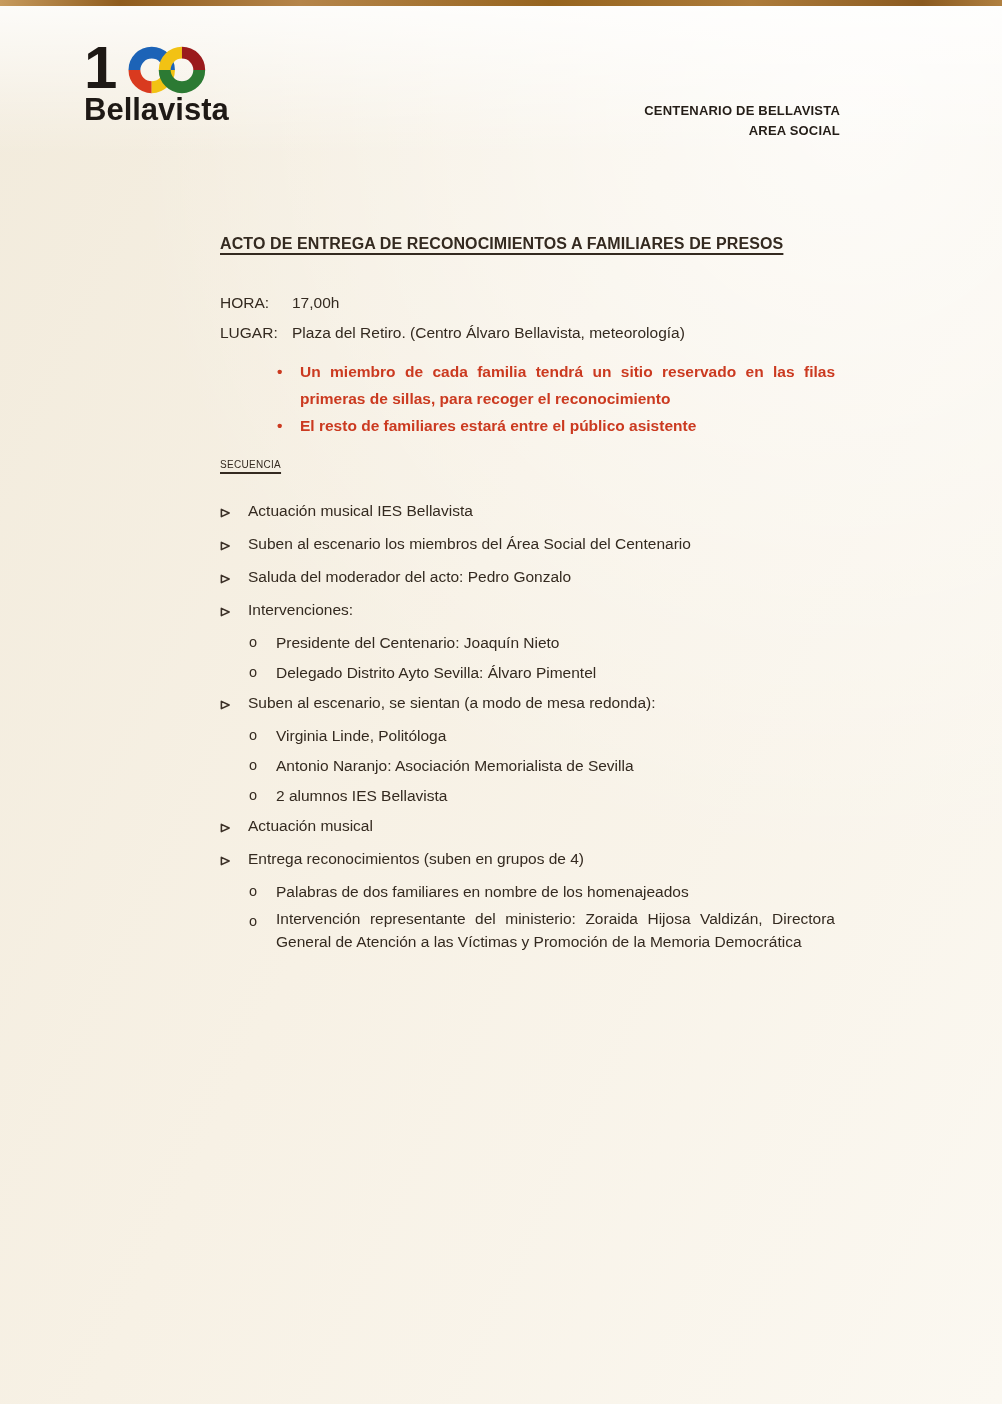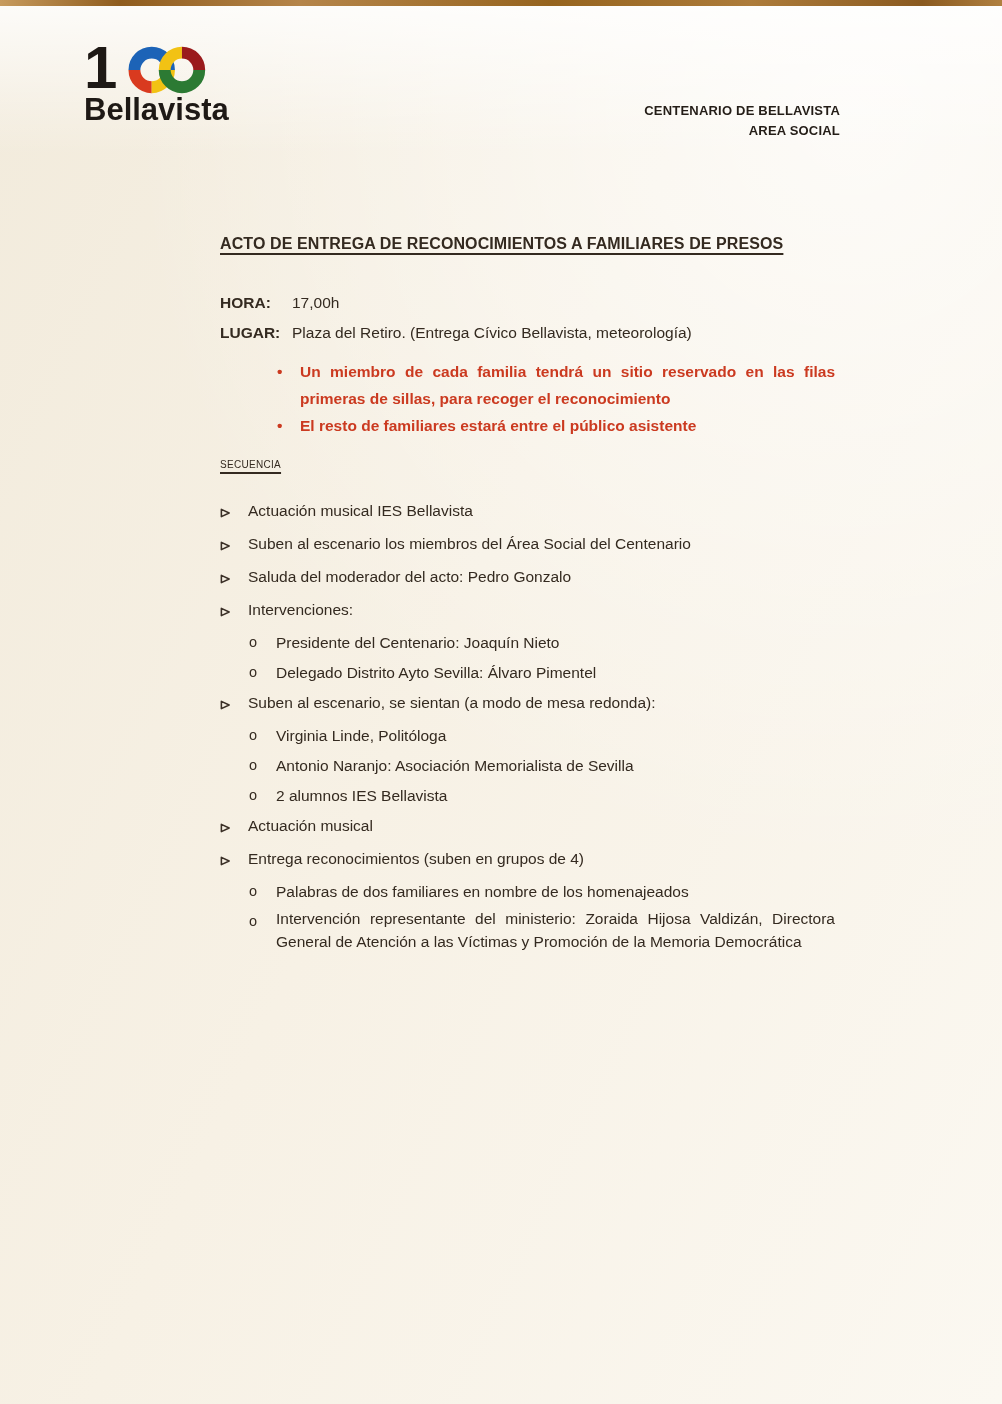--- a/index.html
+++ b/index.html
@@ -33,21 +33,21 @@
 
   .content { position:absolute; left:220px; top:226px; width:615px; color:#342a20; }
 
   .doc-title {
     font-size:16px; font-weight:bold; line-height:22px; letter-spacing:.1px;
     text-decoration:underline; text-underline-offset:4px; text-decoration-thickness:1.6px;
     margin-bottom:37px; white-space:nowrap;margin-top:7px;
   }
 
   .info-row { font-size:15.5px; line-height:22px; margin-bottom:8px; }
-  .info-label { font-weight:bold; display:inline-block; min-width:72px; }
+  .info-label { font-weight:normal; display:inline-block; min-width:72px; }
 
   .notes { margin-top:14px; }
   .note-row { display:flex; margin-left:57px; font-size:15.5px; font-weight:bold; line-height:27px; }
   .note-row .marker { flex:none; width:23px; }
   .note-row .txt { flex:1; }
   .note-row.just .txt { text-align:justify; }
 
   .section-heading {
     margin-top:15px; font-size:10px; font-weight:normal; line-height:22px;
     text-decoration:underline; text-underline-offset:4px; text-decoration-thickness:1.6px;
@@ -91,21 +91,21 @@
   </div>
 
   <div class="content">
 
     <div class="doc-title">ACTO DE ENTREGA DE RECONOCIMIENTOS A FAMILIARES DE PRESOS</div>
 
     <div class="info-row">
       <span class="info-label">HORA:</span><span>17,00h</span>
     </div>
     <div class="info-row">
-      <span class="info-label">LUGAR:</span><span>Plaza del Retiro. (Entrega Cívico Bellavista, meteorología)</span>
+      <span class="info-label">LUGAR:</span><span>Plaza del Retiro. (Centro Álvaro Bellavista, meteorología)</span>
     </div>
 
     <div class="notes">
       <div class="note-row just" style="color:#cb3a20;">
         <span class="marker">•</span>
         <span class="txt">Un miembro de cada familia tendrá un sitio reservado en las filas primeras de sillas, para recoger el reconocimiento</span>
       </div>
       <div class="note-row" style="color:#cb3a20;">
         <span class="marker">•</span>
         <span class="txt">El resto de familiares estará entre el público asistente</span>

